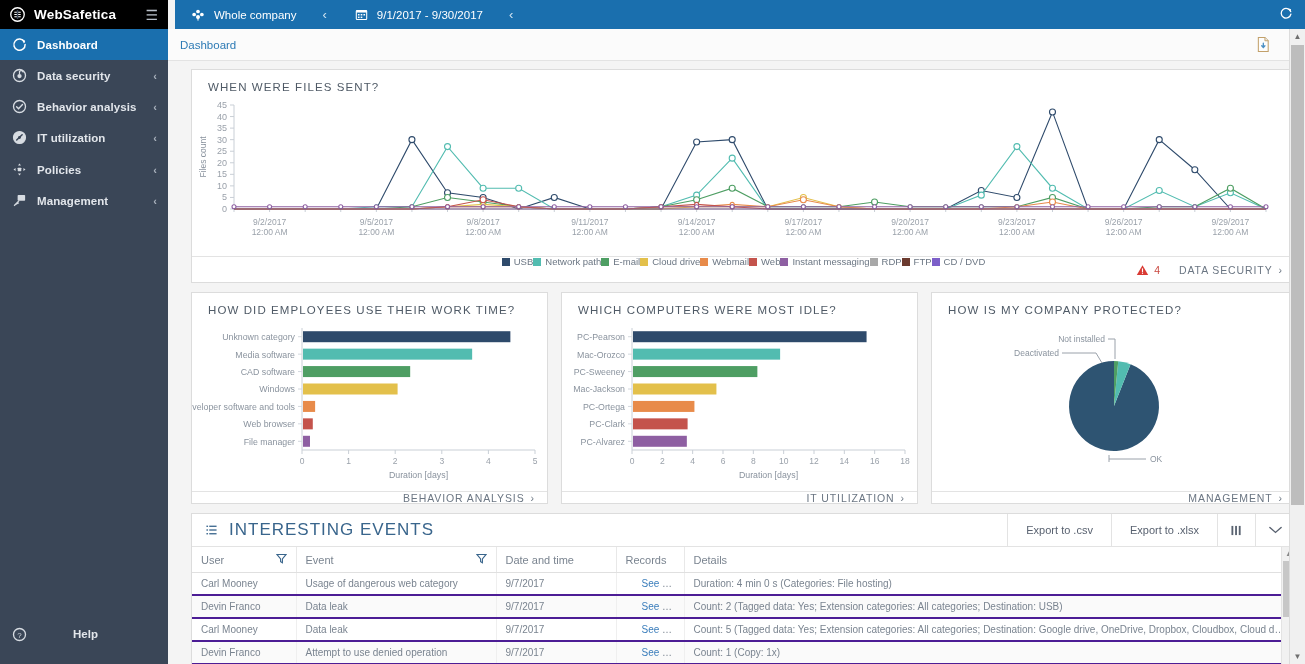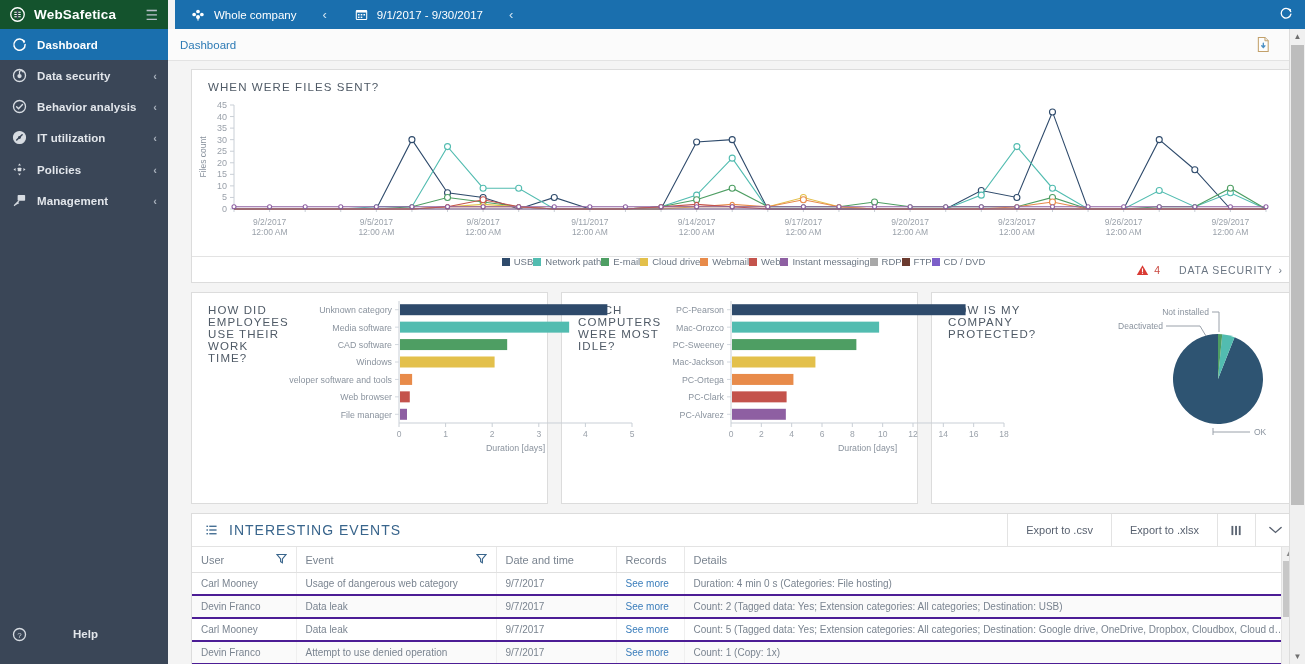--- a/index.html
+++ b/index.html
@@ -13,21 +13,21 @@
   .app { display:flex; width:1305px; height:664px; position:relative; }
 
   
   .sidebar {
     width:168px; background:#3a4657; color:#fff;
     display:flex; flex-direction:column; flex:0 0 168px;
     position:relative;
   }
   .sb-brand {
     height:29px; display:flex; align-items:center; gap:9px;
-    padding:0 10px; background:#14532d;
+    padding:0 10px; background:#000000;
   }
   .sb-logo { width:15px; height:15px; flex:0 0 15px; }
   .sb-title { font-size:13.5px; font-weight:bold; color:#fff; letter-spacing:.2px; flex:1; }
   .sb-burger { color:#b9c0c9; font-size:14px; line-height:1; cursor:pointer; }
   .sb-nav { margin-top:0; }
   .sb-item {
     height:31px; display:flex; align-items:center; gap:10px;
     padding:0 11px; font-size:12px; color:#e2e6eb; cursor:pointer;
   }
   .sb-item .ic { width:16px; height:16px; flex:0 0 16px; display:flex; align-items:center; justify-content:center; }
@@ -85,29 +85,29 @@
   .linebody { height:158px; position:relative; }
   .legendrow {
     display:flex; justify-content:center; align-items:center; 
     flex-wrap:wrap; padding-top:1px;
   }
   .leg { display:flex; align-items:center; gap:4px; font-size:9.5px; color:#6b7683; }
   .leg .sw { width:8px; height:8px; display:inline-block; }
 
   
   .midrow { display:flex; gap:13px; margin-top:9px; height:212px; }
-  .midcard { flex:1; display:flex; flex-direction:row; min-width:0; }
+  .midcard { flex:1; display:flex; flex-direction:column; min-width:0; }
   .midcard .plot { flex:1; position:relative; }
 
   
   .events { margin-top:9px; background:#fff; border:1px solid #dcdcdc; }
   .ev-head { height:33px; display:flex; align-items:stretch; border-bottom:1px solid #e3e3e3; }
   .ev-title {
     display:flex; align-items:center; gap:10px; padding-left:14px; flex:1;
-    font-size:14px; letter-spacing:1px; color:#39658c;
+    font-size:17px; letter-spacing:1px; color:#39658c;
   }
   .ev-btn {
     display:flex; align-items:center; justify-content:center;
     border-left:1px solid #e3e3e3; padding:0 18px; font-size:11px;
     color:#596270; cursor:pointer; min-width:96px;
   }
   .ev-btn.narrow { min-width:36px; padding:0 12px; }
   table.evt { width:100%; border-collapse:collapse; table-layout:fixed; }
   table.evt th {
     font-weight:normal; text-align:left; font-size:11px; color:#7a8490;
@@ -115,21 +115,21 @@
     background:#fff; height:22px;
   }
   table.evt td {
     font-size:10px; color:#7a8490; padding:5px 9px;
     border-right:1px solid #efefef; border-bottom:2px solid #4c1d95;
     white-space:nowrap; overflow:hidden; text-overflow:ellipsis;
   }
   table.evt tr:nth-child(even) td { background:#fafafa; }
   .th-inner { display:flex; align-items:center; }
   .th-inner .fx { margin-left:auto; color:#39658c; }
-  a.seemore { color:#3a7dbb; text-decoration:none; cursor:pointer; }
+  a.seemore { color:#3a7dbb; text-decoration:none; cursor:pointer;margin-left:16px; }
   .evt-wrap { position:relative; }
   .evt-scroll {
     position:absolute; right:0; top:0; width:14px; bottom:0;
     background:#f1f1f1; border-left:1px solid #e3e3e3;
   }
   .evt-thumb { position:absolute; top:14px; left:1px; width:11px; height:56px; background:#c7c7c7; }
   .evt-arrow { position:absolute; left:0; width:14px; height:13px; display:flex; align-items:center; justify-content:center; color:#888; font-size:8px; }
 
   
   .pagescroll {

